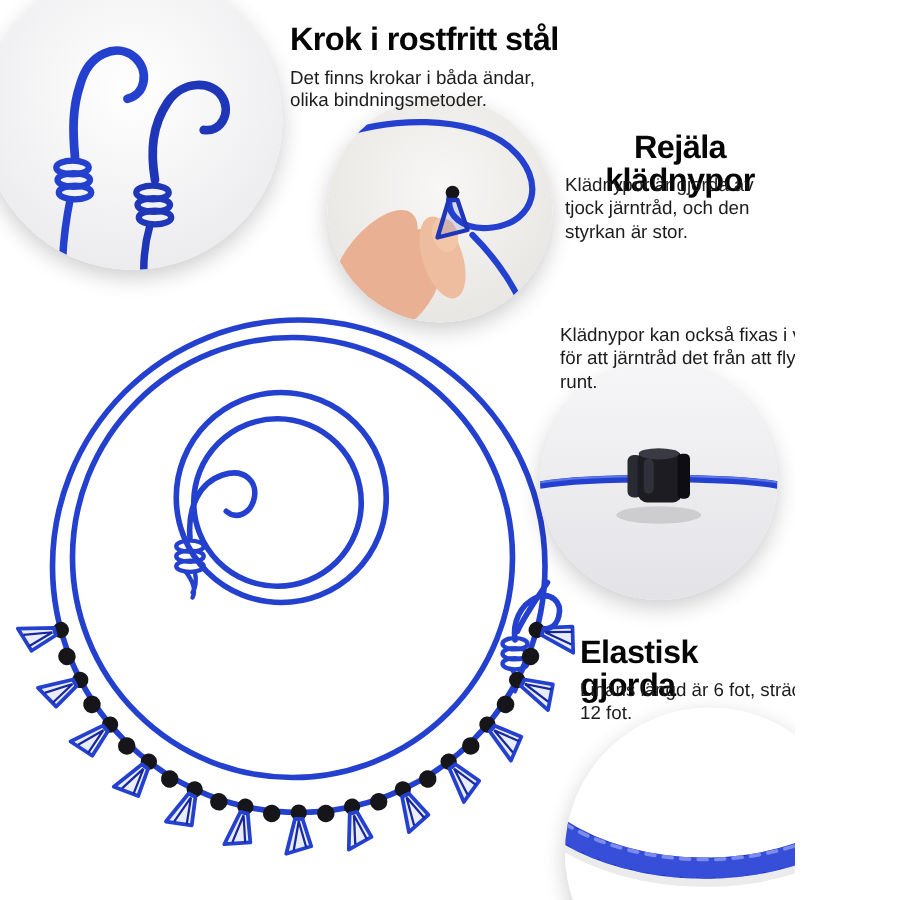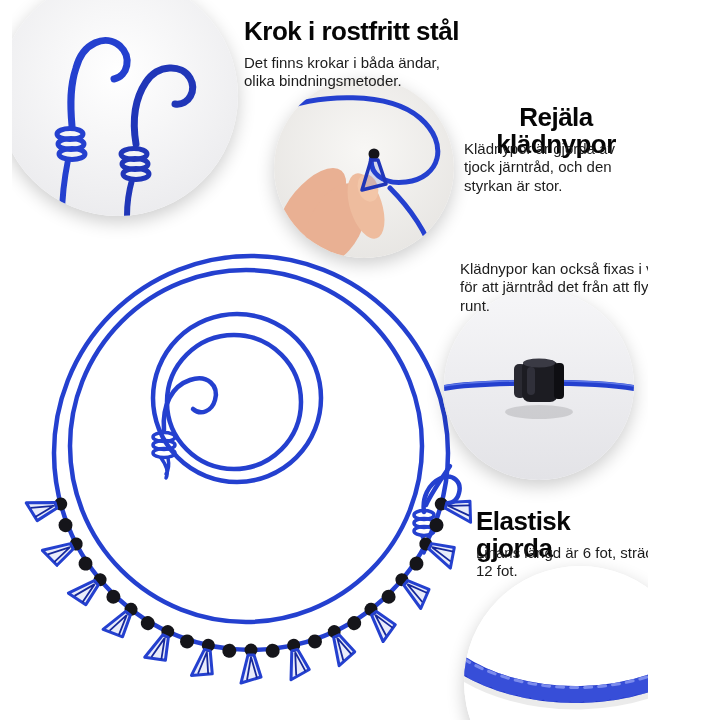--- a/index.html
+++ b/index.html
@@ -1,18 +1,18 @@
 <!DOCTYPE html>
 <html><head>
 <meta charset="utf-8">
 <style>
   html,body{margin:0;padding:0;}
   .canvas{
     position:relative;width:636px;height:720px;background:#ffffff;overflow:hidden;
-    font-family:"Liberation Sans", sans-serif;color:#111;margin-left:12px;
+    font-family:"Liberation Sans", sans-serif;color:#111;
   }
   .art{position:absolute;left:0;top:0;z-index:1;}
   .inset{
     position:absolute;border-radius:50%;overflow:hidden;background:#fff;
     box-shadow:0 6px 18px rgba(0,0,0,.20), 0 0 0 2px rgba(255,255,255,.9);
     z-index:2;
   }
   .inset svg{display:block;}
   .inset-hooks{left:-14px;top:-24px;width:240px;height:240px;}
   .inset-hand{left:262px;top:78px;width:180px;height:180px;}

